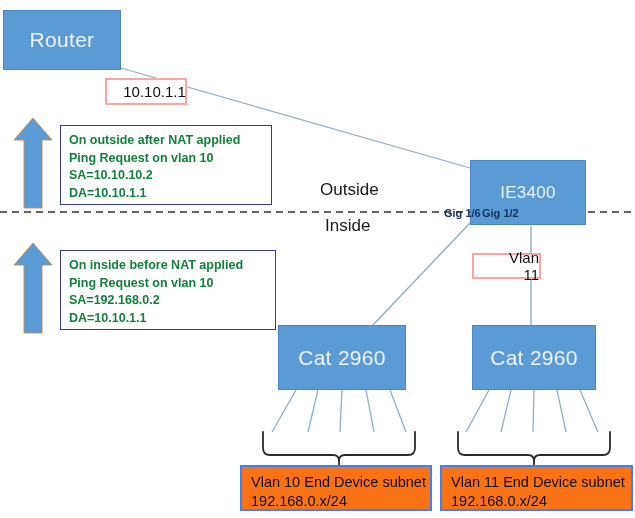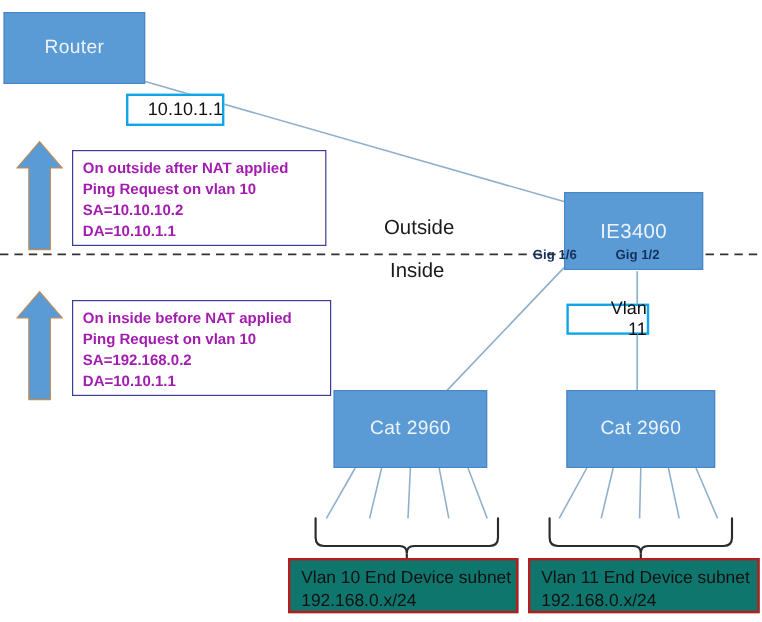--- a/index.html
+++ b/index.html
@@ -29,70 +29,70 @@
 
   
   .device {
     position: absolute;
     background: #5B9BD5;
     border: 1px solid #4A86C5;
     display: flex;
     align-items: center;
     justify-content: center;
     color: #EDF3FA;
-    font-size: 16px;
+    font-size: 21px;
     letter-spacing: 0.3px;
     box-sizing: border-box;
     z-index: 3;
   }
   .device.router   { left: 3px;   top: 10px;  width: 118px; height: 60px; }
   .device.ie3400   { left: 470px; top: 160px; width: 116px; height: 65px; font-size: 17px; }
   .device.cat-left { left: 278px; top: 325px; width: 128px; height: 65px; }
   .device.cat-right{ left: 472px; top: 325px; width: 124px; height: 65px; }
 
   
   .tagbox {
     position: absolute;
     background: #ffffff;
-    border: 2px solid #0ea5e9;
+    border: 2px solid #fca5a5;
     display: flex;
     align-items: center;
     justify-content: center;
     color: #111111;
     font-size: 15px;
     box-sizing: border-box;
     z-index: 4;
     padding-left: 17px;
   }
   .tagbox.ip-router { left: 105px; top: 78px;  width: 82px;  height: 27px; }
   .tagbox.vlan10    { left: 355px; top: 253px; width: 71px;  height: 26px; }
   .tagbox.vlan11    { left: 472px; top: 253px; width: 69px;  height: 26px; text-align: right; }
 
   .subnetbox {
     position: absolute;
-    background: #0f766e;
-    border: 2px solid #b91c1c;
+    background: #f97316;
+    border: 2px solid #3b82f6;
     box-sizing: border-box;
     padding: 6px 0 16px 9px;
     color: #111111;
     font-size: 14.5px;
     line-height: 19px;
     z-index: 4;
   }
   .subnetbox.left  { left: 240px; top: 465px; width: 192px; height: 46px; }
   .subnetbox.right { left: 440px; top: 465px; width: 193px; height: 46px; }
 
   
   .natbox {
     position: absolute;
     background: #ffffff;
     border: 1.5px solid #3B3B98;
     box-sizing: border-box;
     padding: 6px 0 0 8px;
-    color: #a21caf;
+    color: #15803d;
     font-size: 12.5px;
     font-weight: bold;
     line-height: 17.5px;
     z-index: 4;
   }
   .natbox.outside { left: 60px;  top: 125px; width: 212px; height: 80px; }
   .natbox.inside  { left: 60px;  top: 250px; width: 216px; height: 80px; }
   .natbox div { white-space: nowrap; }
 
   
@@ -107,21 +107,21 @@
 
   
   .port {
     position: absolute;
     color: #13315C;
     font-size: 11px;
     font-weight: bold;
     z-index: 5;
   }
   .port.g11 { left: 444px; top: 207px; }
-  .port.g12 { left: 513px; top: 207px; }
+  .port.g12 { left: 482px; top: 207px; }
 </style>
 </head>
 <body>
 
 <div id="canvas">
 
   <svg id="wires" viewBox="0 0 635 518" xmlns="http://www.w3.org/2000/svg">
 
     <line x1="0" y1="212" x2="635" y2="212" stroke="#333333" stroke-width="1.4" stroke-dasharray="7,5"></line>
 

